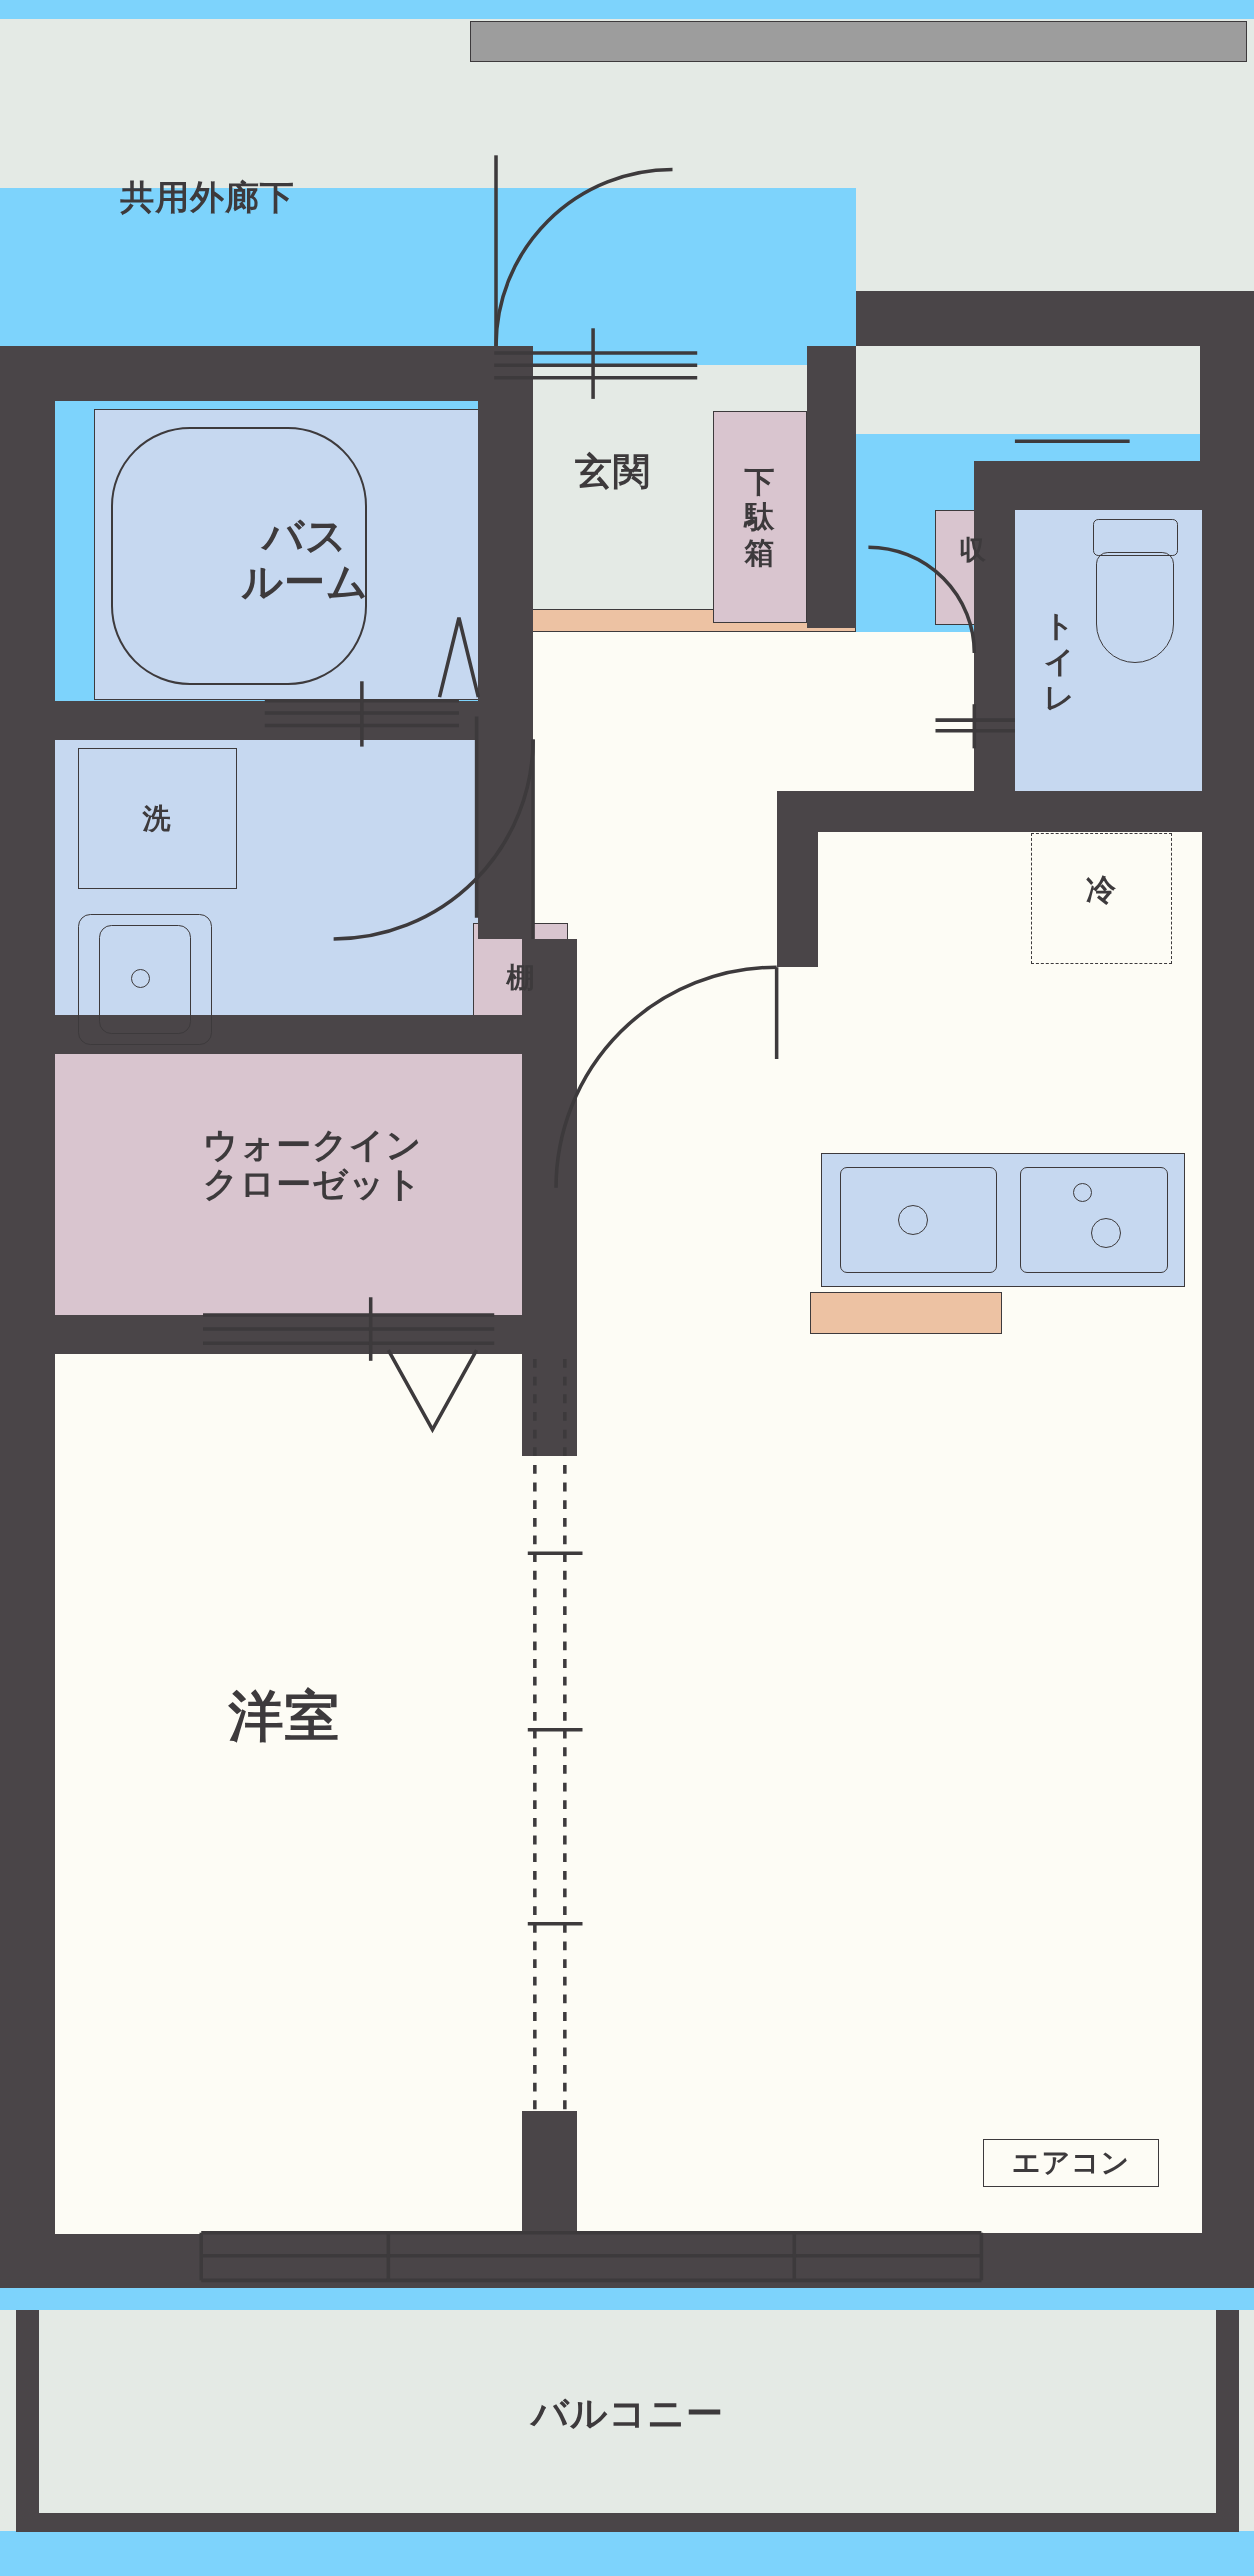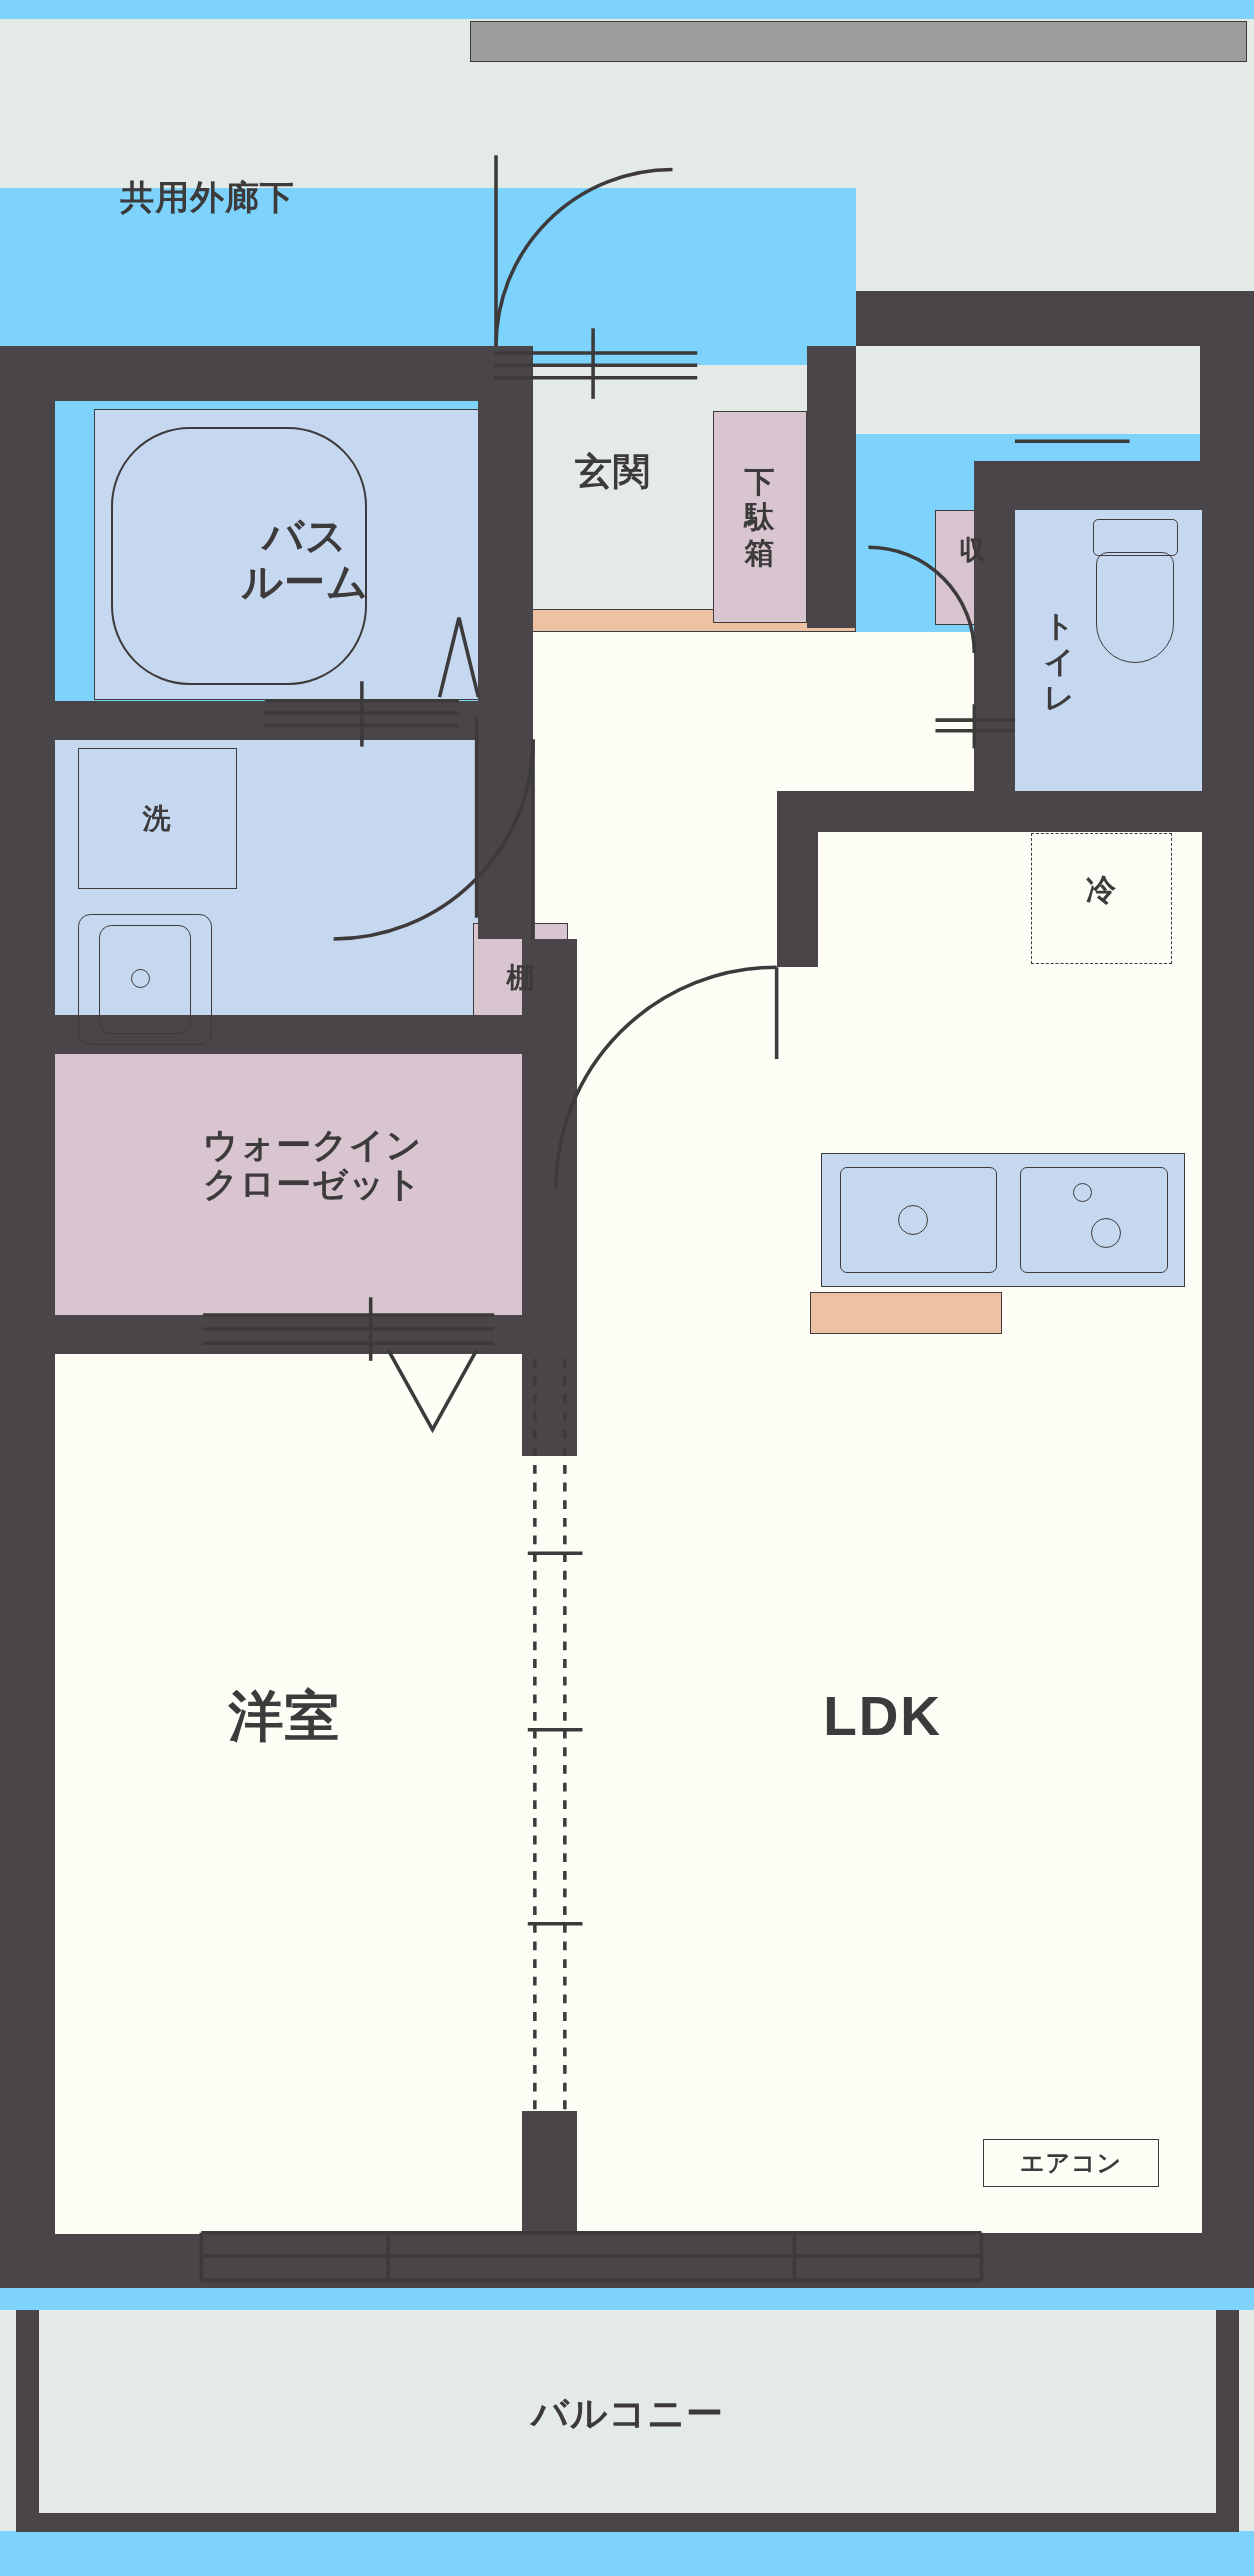--- a/index.html
+++ b/index.html
@@ -223,20 +223,19 @@
 
   <div class="lbl" style="left:477px;top:953px;width:88px;height:49px;font-size:28px;">棚</div>
 
   <div class="lbl" style="left:1045px;top:865px;width:113px;height:49px;font-size:30px;">冷</div>
 
   <div class="lbl" style="left:99px;top:1677px;width:371px;height:79px;font-size:55px;">洋室</div>
 
   <div class="lbl" style="left:74px;top:1098px;width:477px;height:132px;font-size:35px;">ウォークイン
 クローゼット</div>
 
-  <div class="lbl" style="left:715px;top:1677px;width:335px;height:79px;font-size:55px;letter-spacing:1.8px;">LDK</div>
-
-  <div class="lbl" style="left:983px;top:2139px;width:176px;height:48px;font-size:24px;text-align:center;">エアコン</div>
+
+  <div class="lbl" style="left:983px;top:2139px;width:176px;height:48px;font-size:28px;text-align:center;">エアコン</div>
 
   <div class="lbl" style="left:407px;top:2383px;width:441px;height:62px;font-size:37px;">バルコニー</div>
 
 </div>
 
 
 </body></html>

